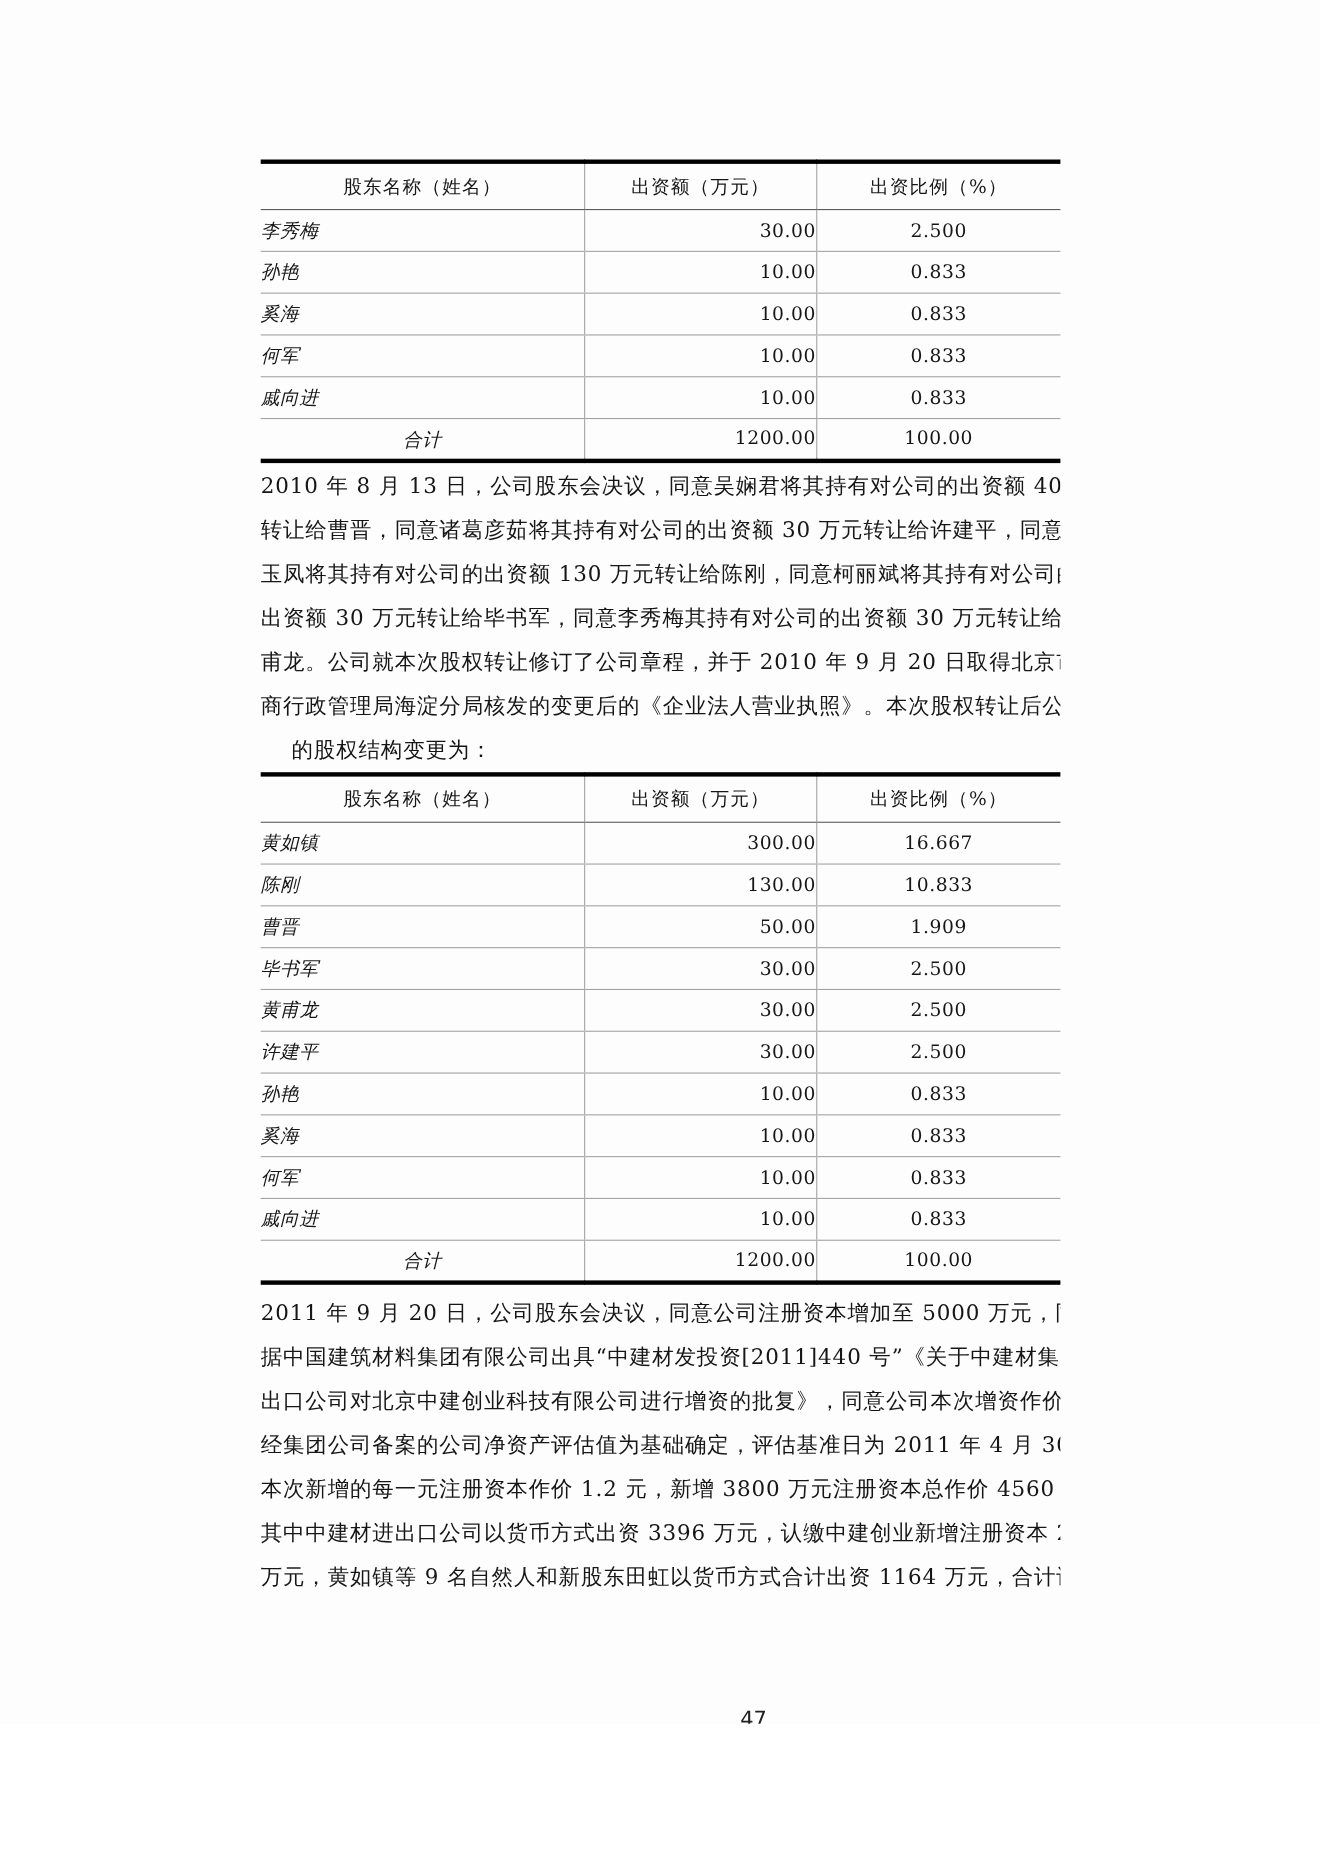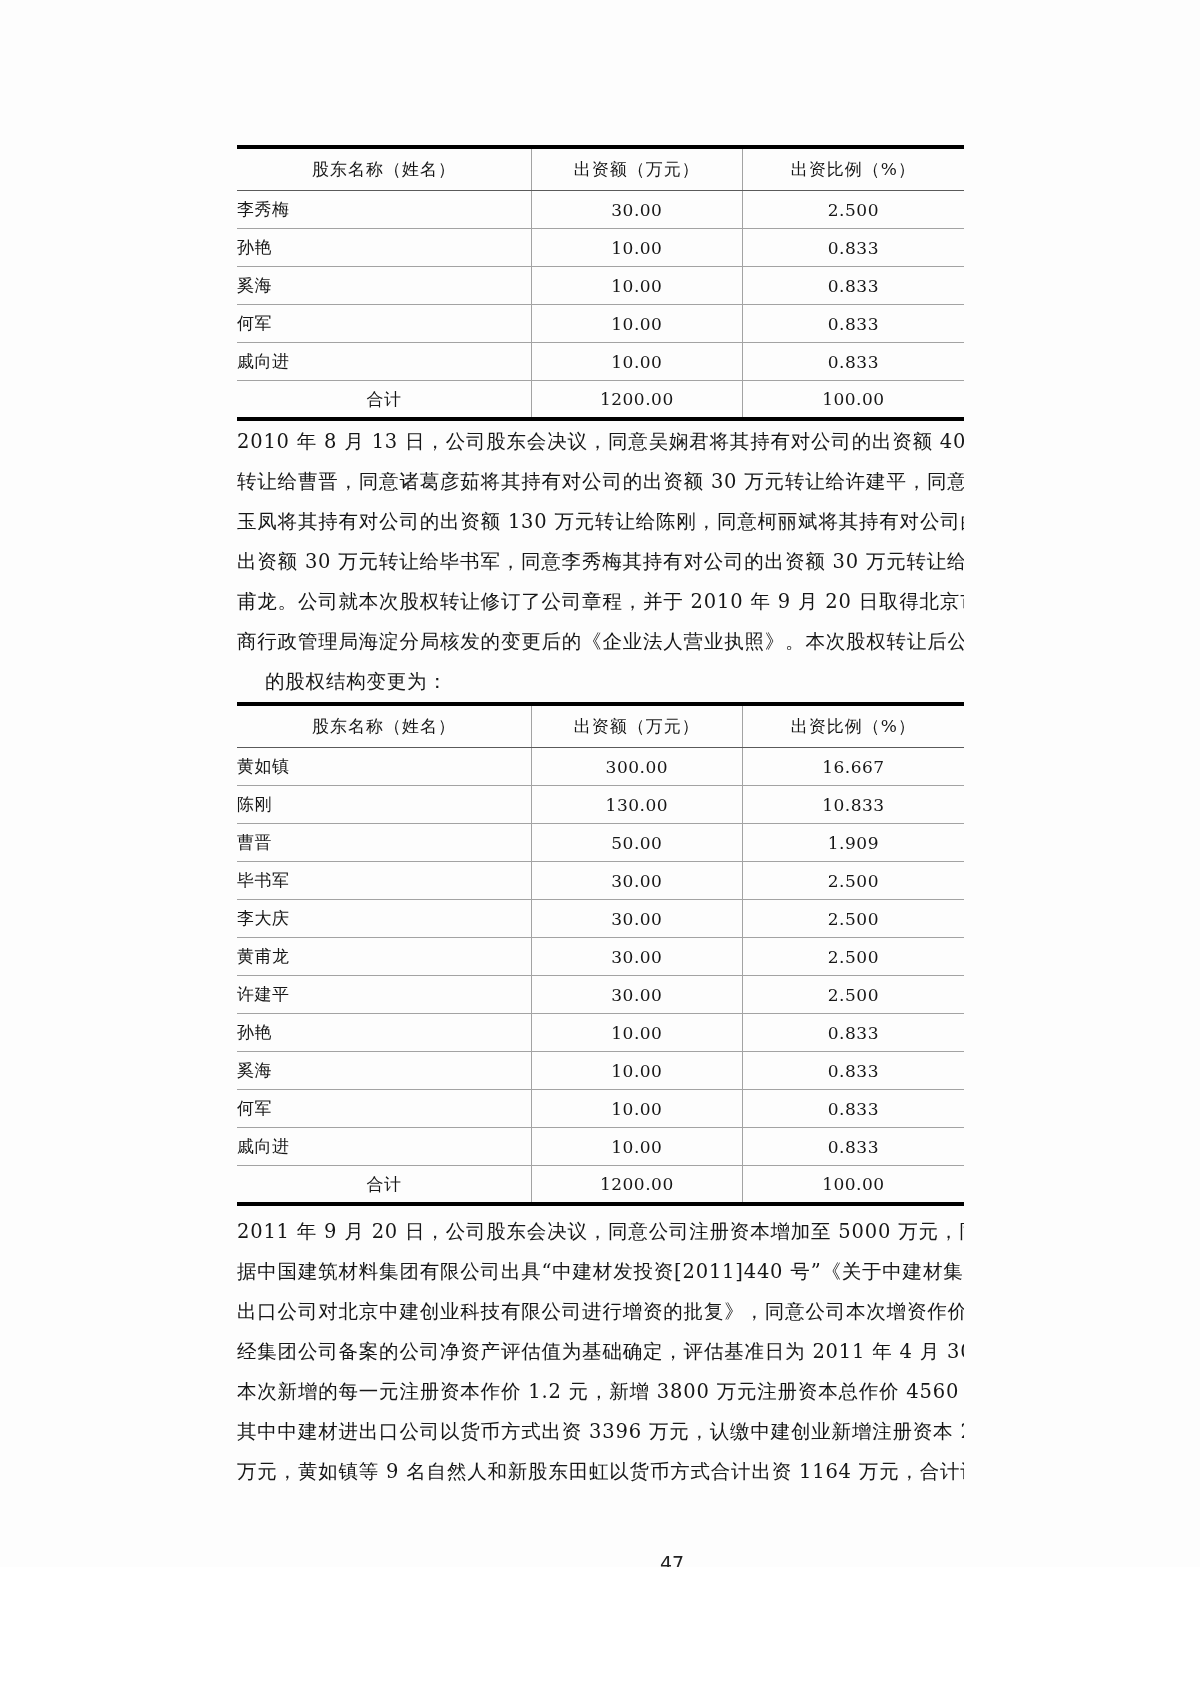--- a/index.html
+++ b/index.html
@@ -42,22 +42,22 @@
     padding: 0;
   }
   table.share-table td {
     font-size: 17px;
     height: 37px;
     padding: 0;
     letter-spacing: 0.5px;
   }
   table.share-table tbody tr td { border-bottom: 1px solid #a3a3a3; }
   table.share-table .vline { border-left: 1px solid #a3a3a3; }
-  td.name-cell { text-align: left; padding-left: 11px; }
-  td.amount-cell { text-align: center; padding-right: 10px; }
+  td.name-cell { text-align: left; padding-left: 11px; font-style: italic; }
+  td.amount-cell { text-align: right; padding-right: 10px; }
   td.ratio-cell { text-align: center; }
   tr.total-row td { height: 36px; border-bottom: none; }
   tr.total-row td.name-cell { text-align: center; padding-left: 0; }
   
   .para {
     font-size: 19.5px;
     line-height: 40px;
     letter-spacing: 0.8px;
   }
   .para .text-line {
@@ -71,20 +71,21 @@
     text-align-last: left;
     margin-left: 28px;
   }
   #para1 { margin-top: 1px; margin-bottom: 0; }
   #para2 { margin-top: 6px; }
   
   .page-number {
     position: absolute;
     left: 660px; top: 1552px;
     width: 50px;
+    text-align: center;
     font-family: "DejaVu Sans", "Liberation Sans", sans-serif;
     font-size: 19px;
     color: #222;
   }
 </style>
 </head>
 <body>
 
 <div class="page">
   <div class="content">
@@ -194,25 +195,20 @@
             <td class="amount-cell vline">50.00</td>
             <td class="ratio-cell vline">1.909</td>
           </tr>
 
           <tr>
             <td class="name-cell">毕书军</td>
             <td class="amount-cell vline">30.00</td>
             <td class="ratio-cell vline">2.500</td>
           </tr>
 
-          <tr>
-            <td class="name-cell">李大庆</td>
-            <td class="amount-cell vline">30.00</td>
-            <td class="ratio-cell vline">2.500</td>
-          </tr>
 
           <tr>
             <td class="name-cell">黄甫龙</td>
             <td class="amount-cell vline">30.00</td>
             <td class="ratio-cell vline">2.500</td>
           </tr>
 
           <tr>
             <td class="name-cell">许建平</td>
             <td class="amount-cell vline">30.00</td>

